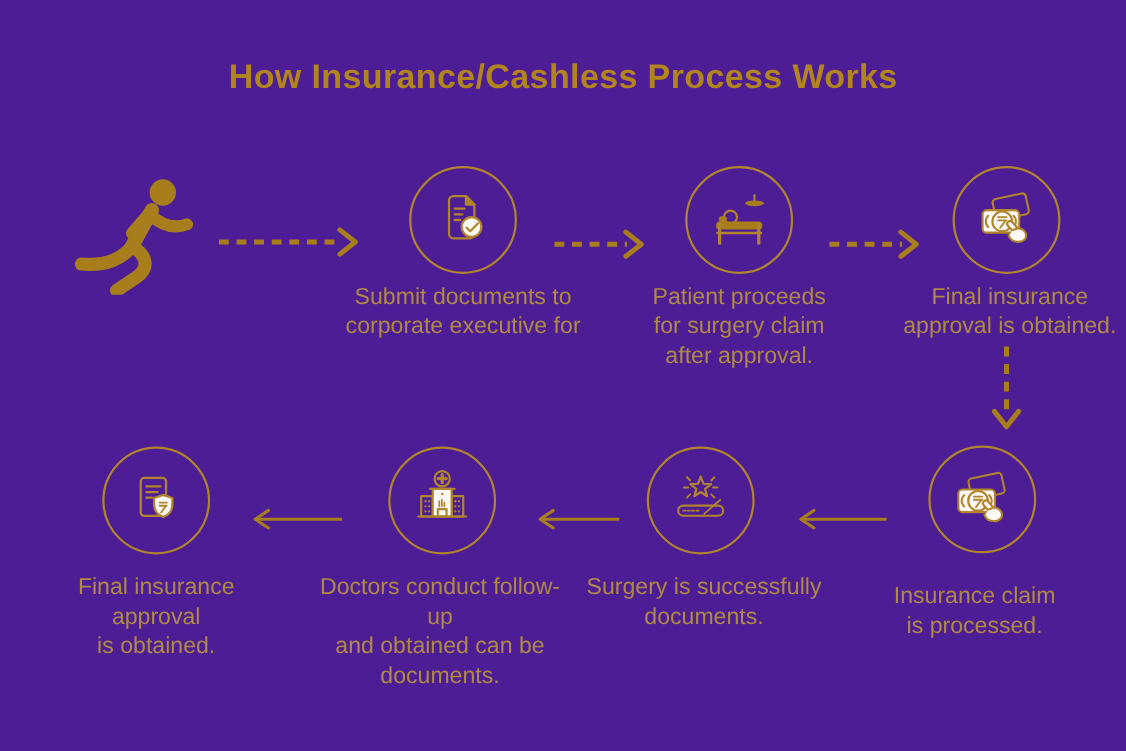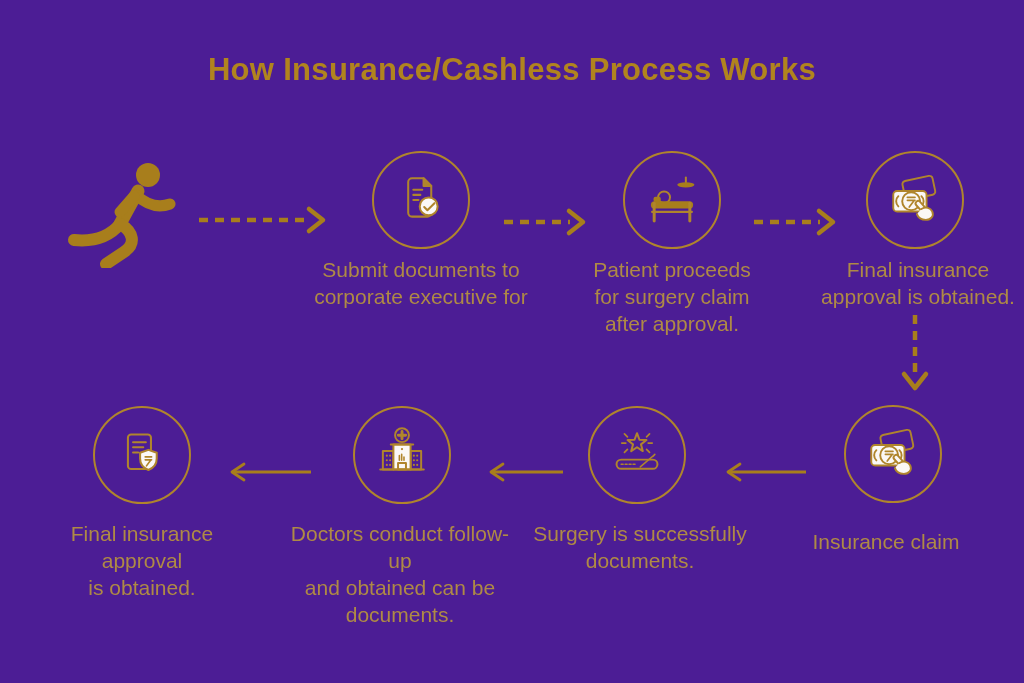--- a/index.html
+++ b/index.html
@@ -201,15 +201,16 @@
     <span>Doctors conduct follow-up</span>
     <span>and obtained can be</span>
     <span>documents.</span>
   </div>
   <div class="label t6">
     <span>Surgery is successfully</span>
     <span>documents.</span>
   </div>
   <div class="label t7">
     <span>Insurance claim</span>
+    <span>is processed.</span>
   </div>
 
 </div>
 
 </body></html>

